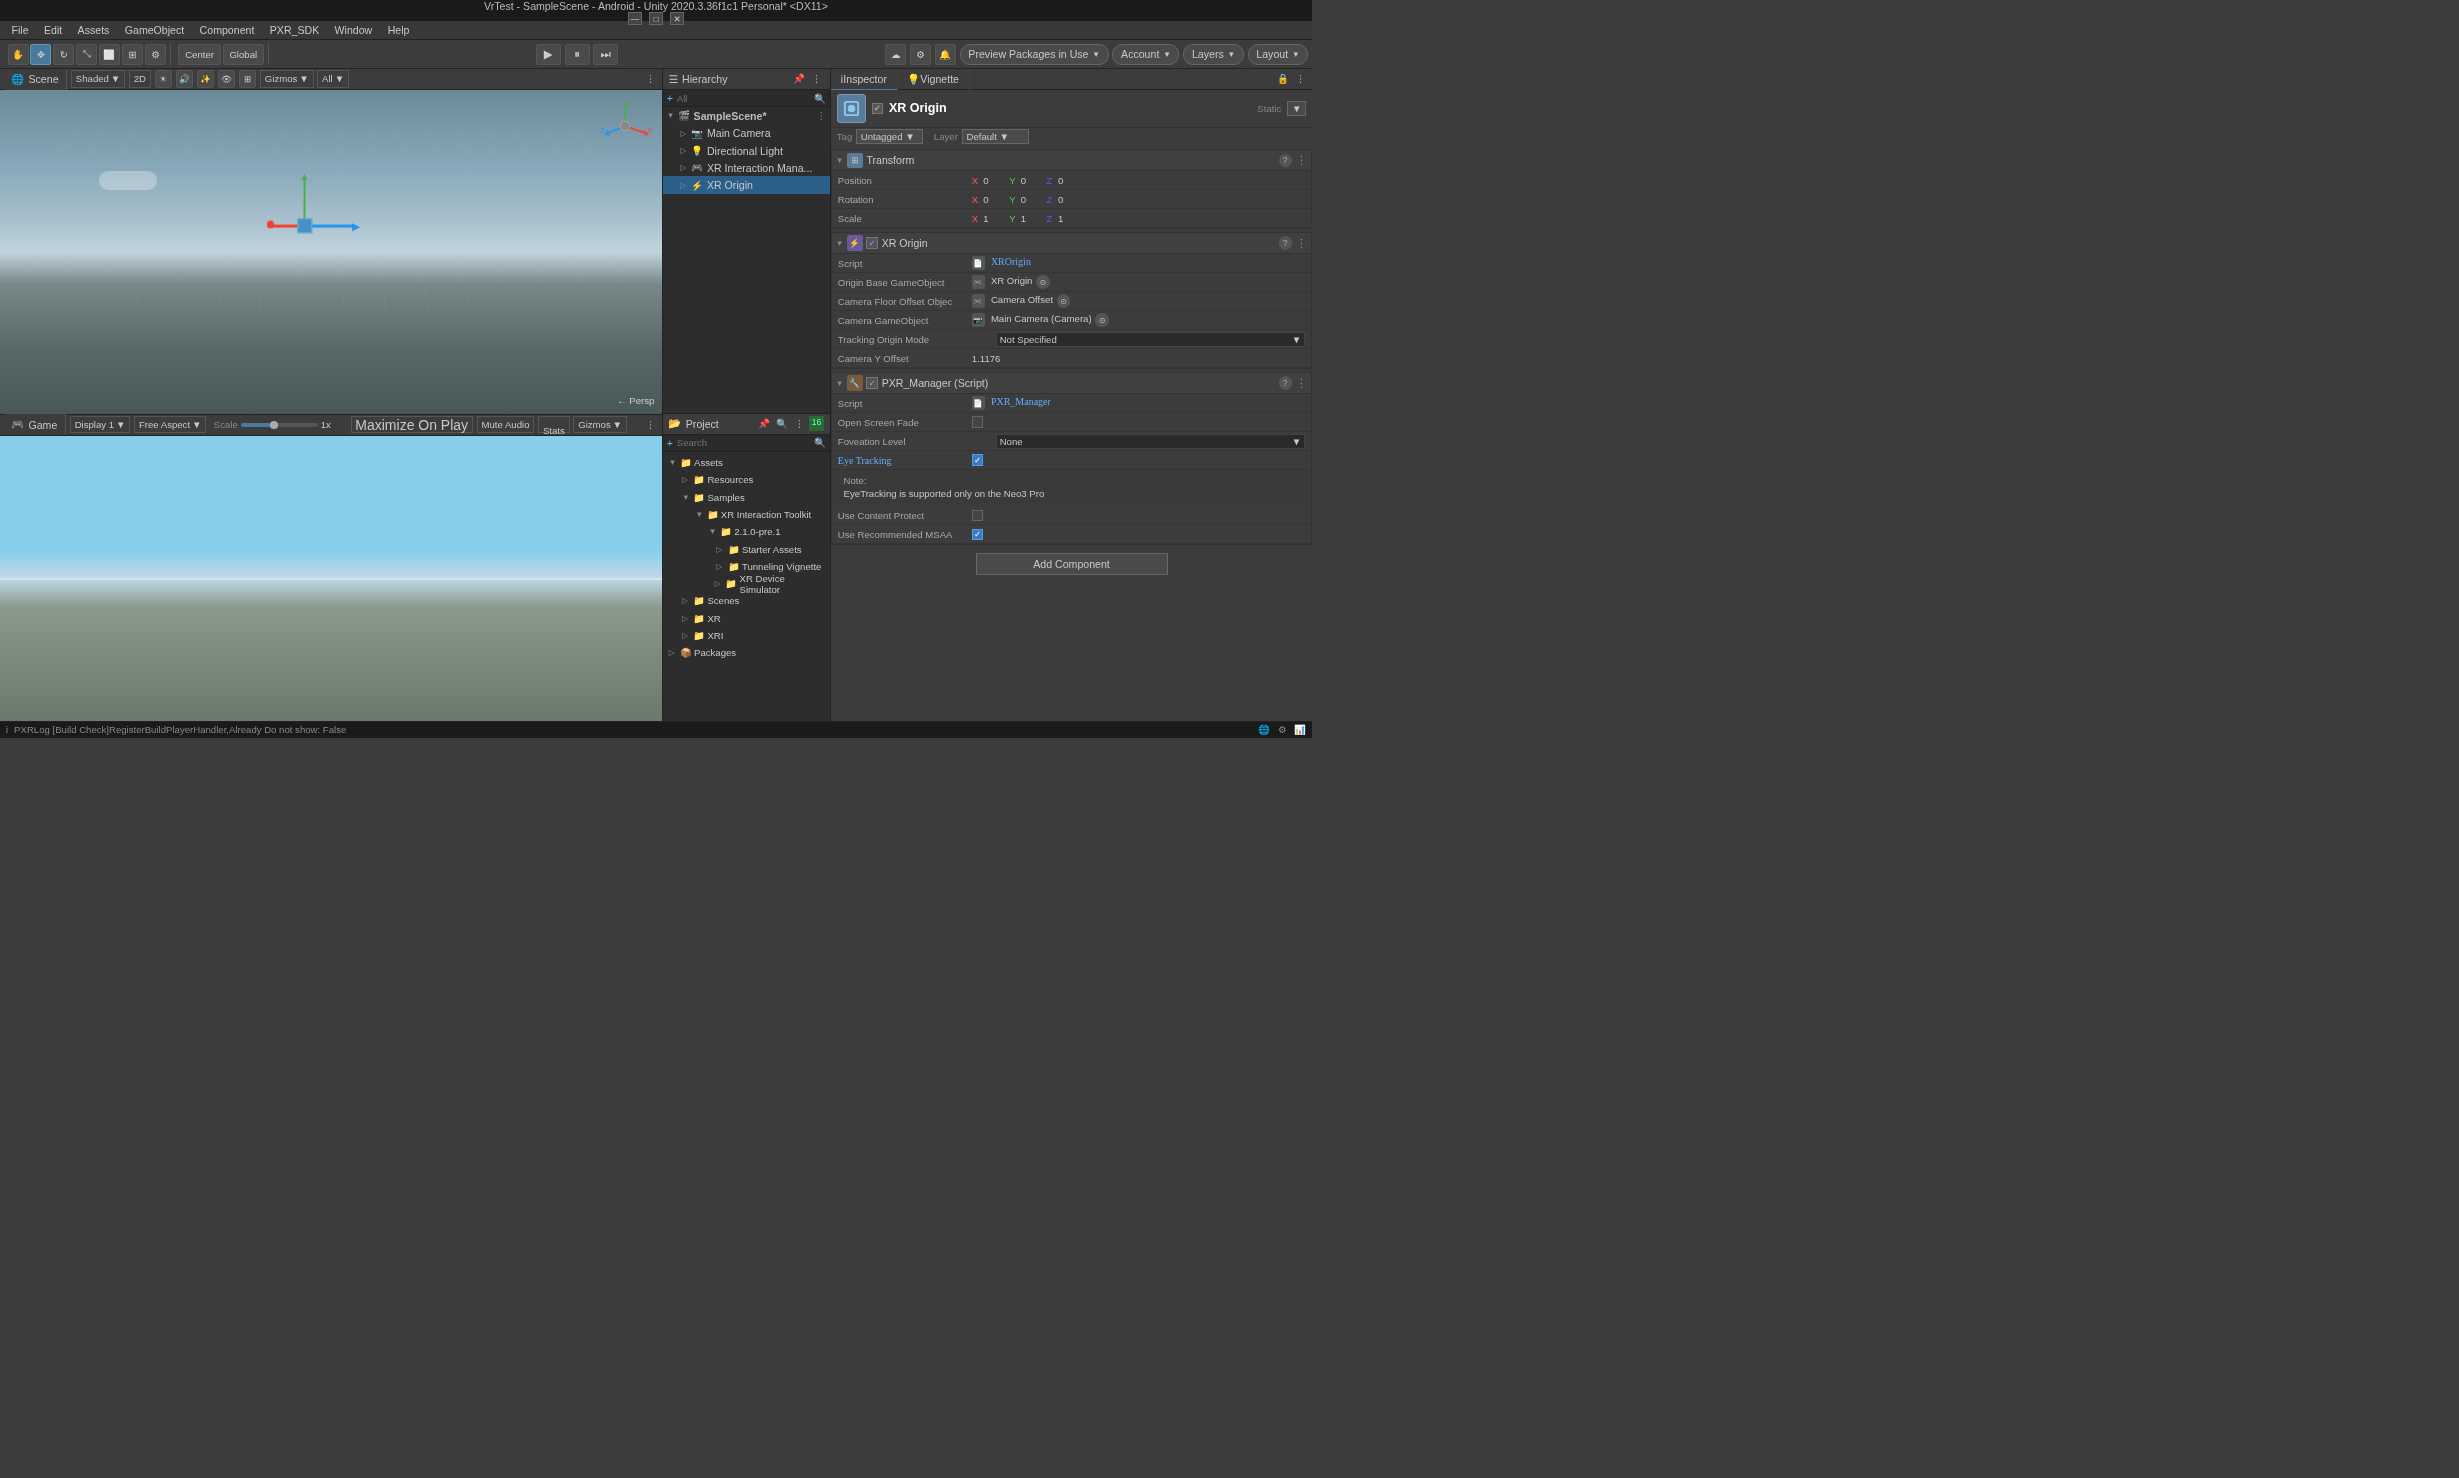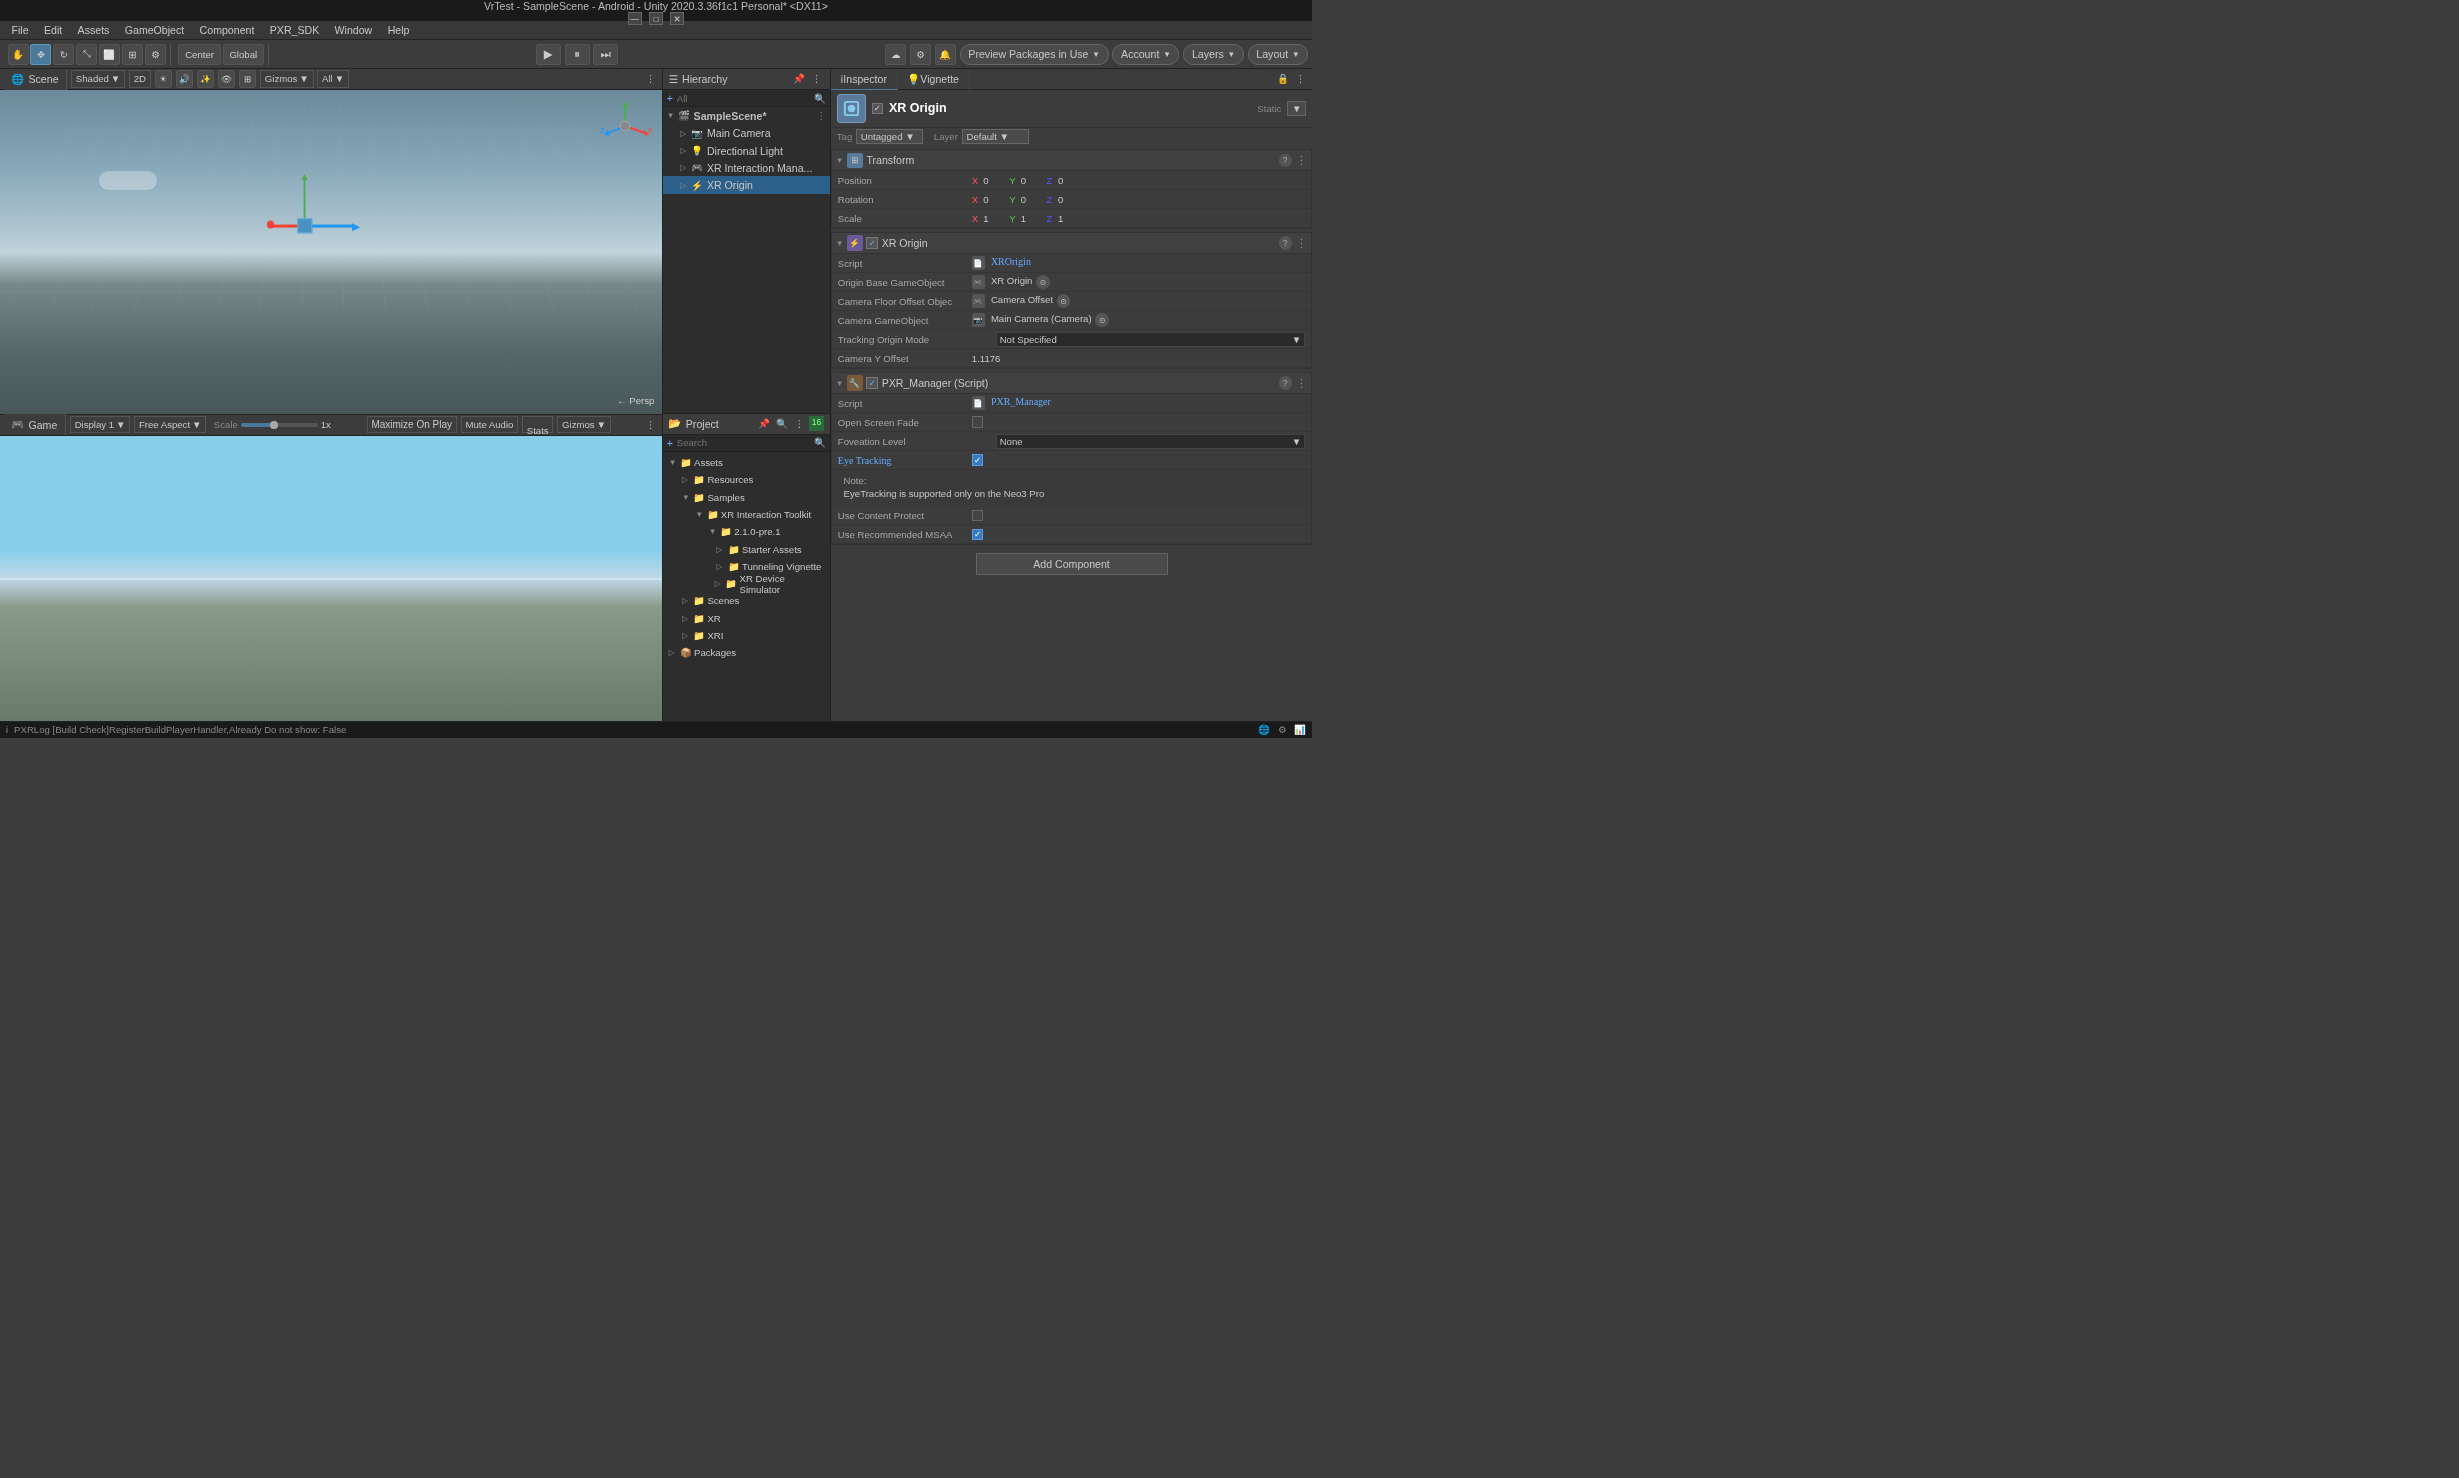--- a/index.html
+++ b/index.html
@@ -715,21 +715,21 @@
         <div style="display:flex;align-items:center;gap:2.9px;padding:0 3.8px;">
           <span style="font-size:9.6px;color:#888;">Scale</span>
           <div style="width:77px;height:3.8px;background:#555;border-radius:1.9px;position:relative;">
             <div style="width:40%;height:3.8px;background:#4a7a9b;border-radius:1.9px;"></div>
             <div style="width:7.7px;height:7.7px;background:#aaa;border-radius:50%;position:absolute;top:-1.9px;left:38%;"></div>
           </div>
           <span style="font-size:9.6px;color:#c8c8c8;">1x</span>
         </div>
         <div style="margin-left:auto;display:flex;gap:3.8px;">
           <div class="scene-dropdown">
-            <span style="font-size:10px;">Maximize On Play</span>
+            <span style="font-size:14px;">Maximize On Play</span>
           </div>
           <div class="scene-dropdown">
             <span style="font-size:9.6px;">Mute Audio</span>
           </div>
           <div class="scene-dropdown">
             <span style="font-size:9.6px;margin-top:12px;">Stats</span>
           </div>
           <div class="scene-dropdown">
             <span style="font-size:9.6px;">Gizmos</span>
             <span>▼</span>

